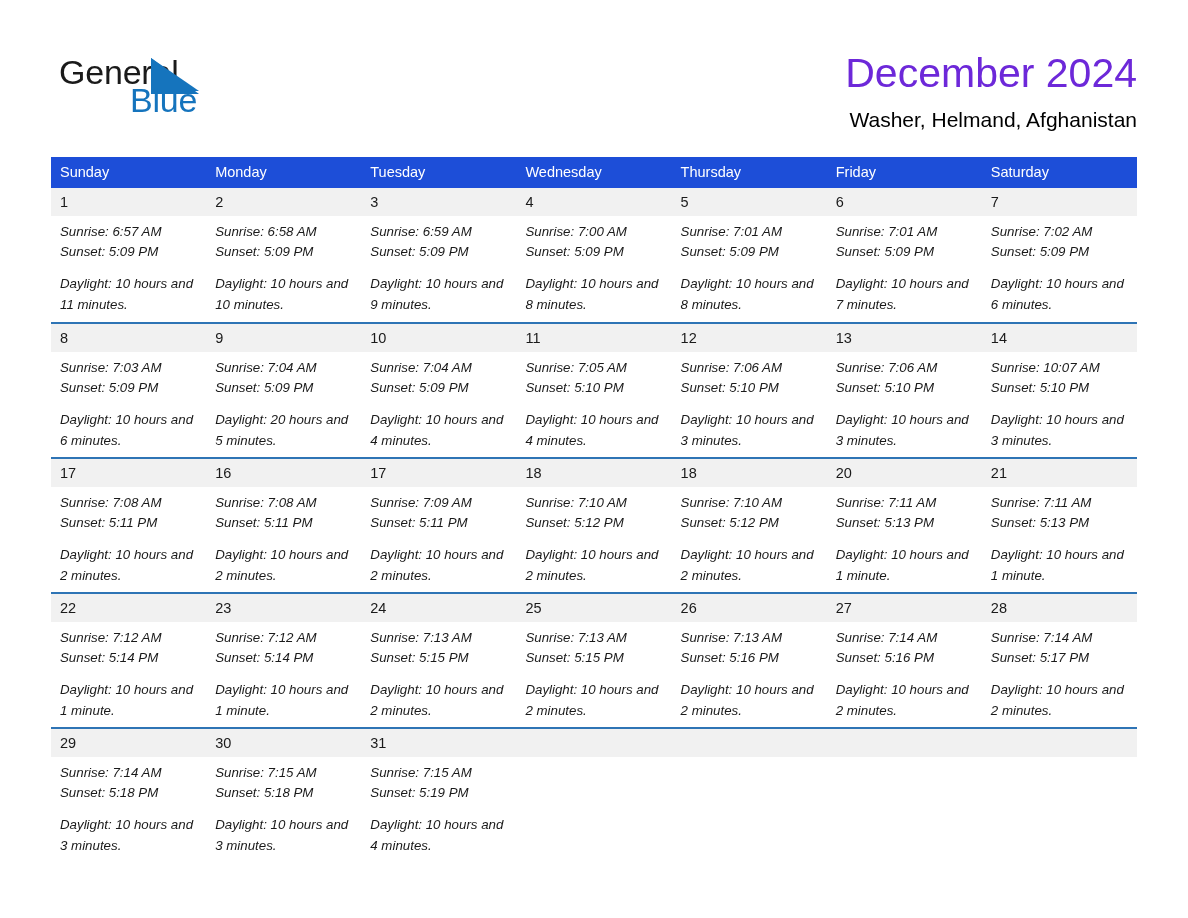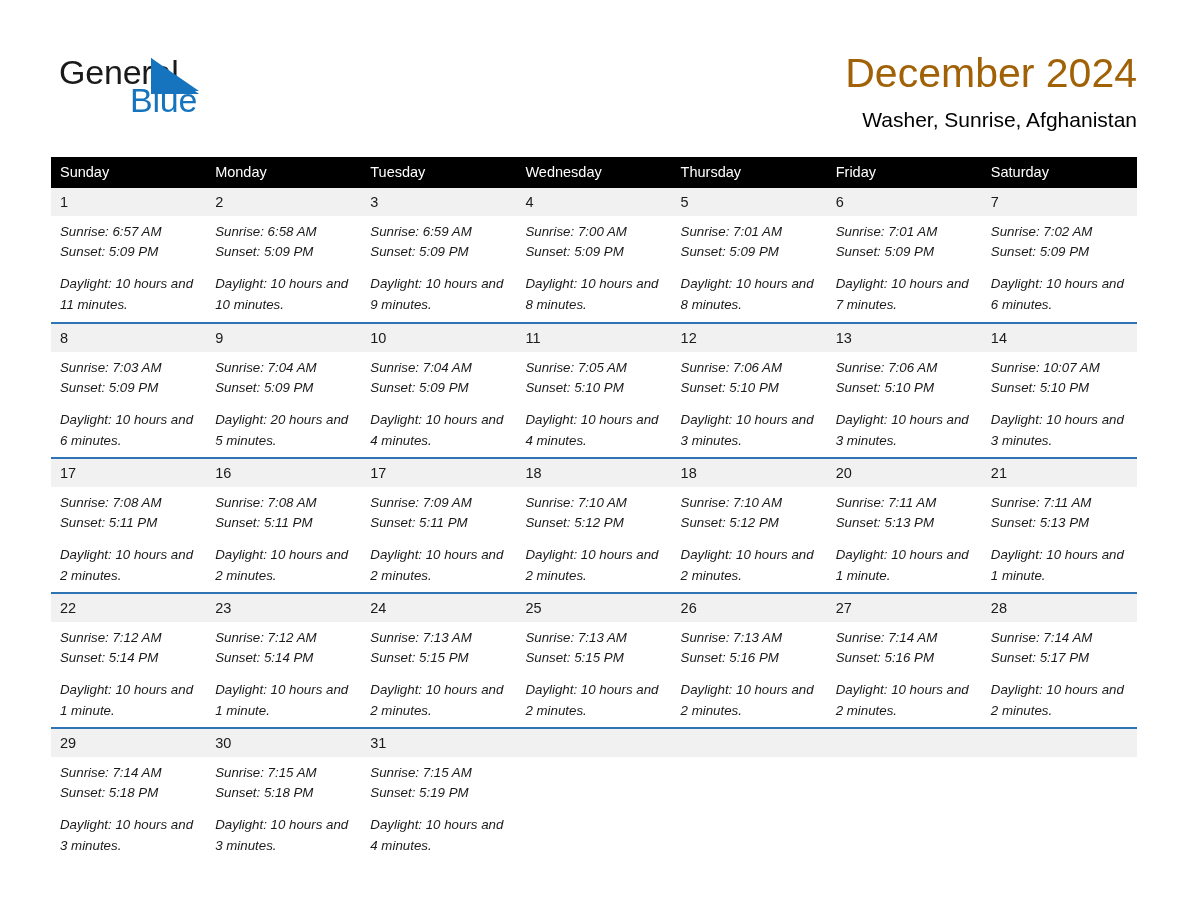--- a/index.html
+++ b/index.html
@@ -66,21 +66,21 @@
 
   .title-block {
     position: absolute;
     right: 51px;
     top: 48px;
     text-align: right;
   }
   .cal-title {
     font-size: 41px;
     font-weight: 400;
-    color: #a16207;
+    color: #6d28d9;
     line-height: 50px;
     white-space: nowrap;
   }
   .cal-subtitle {
     margin-top: 9px;
     font-size: 21px;
     font-weight: 400;
     color: #000000;
     line-height: 26px;
     white-space: nowrap;
@@ -91,21 +91,21 @@
     position: absolute;
     left: 51px;
     top: 157px;
     width: 1086px;
     border-collapse: collapse;
     table-layout: fixed;
   }
   .calendar col { width: 155.14px; }
 
   thead th {
-    background: #000000;
+    background: #1d4ed8;
     color: #ffffff;
     font-size: 14.5px;
     font-weight: 400;
     text-align: left;
     padding: 7px 0 8px 9px;
     height: 17px;
     vertical-align: middle;
     box-sizing: border-box;
   }
 
@@ -158,21 +158,21 @@
         <svg width="48" height="36" viewBox="0 0 48 36" xmlns="http://www.w3.org/2000/svg">
           <polygon points="0,0 48,36 0,36" fill="#1574bd" transform="translate(0,0)"></polygon>
           <polygon points="0,0 48,33 0,33" fill="#1574bd"></polygon>
         </svg>
       </span>
       <span class="logo-blue">Blue</span>
     </div>
 
     <div class="title-block">
       <div class="cal-title">December 2024</div>
-      <div class="cal-subtitle">Washer, Sunrise, Afghanistan</div>
+      <div class="cal-subtitle">Washer, Helmand, Afghanistan</div>
     </div>
 
   </div>
 
   <table class="calendar">
     <colgroup>
       <col>
         <col>
         <col>
         <col>

